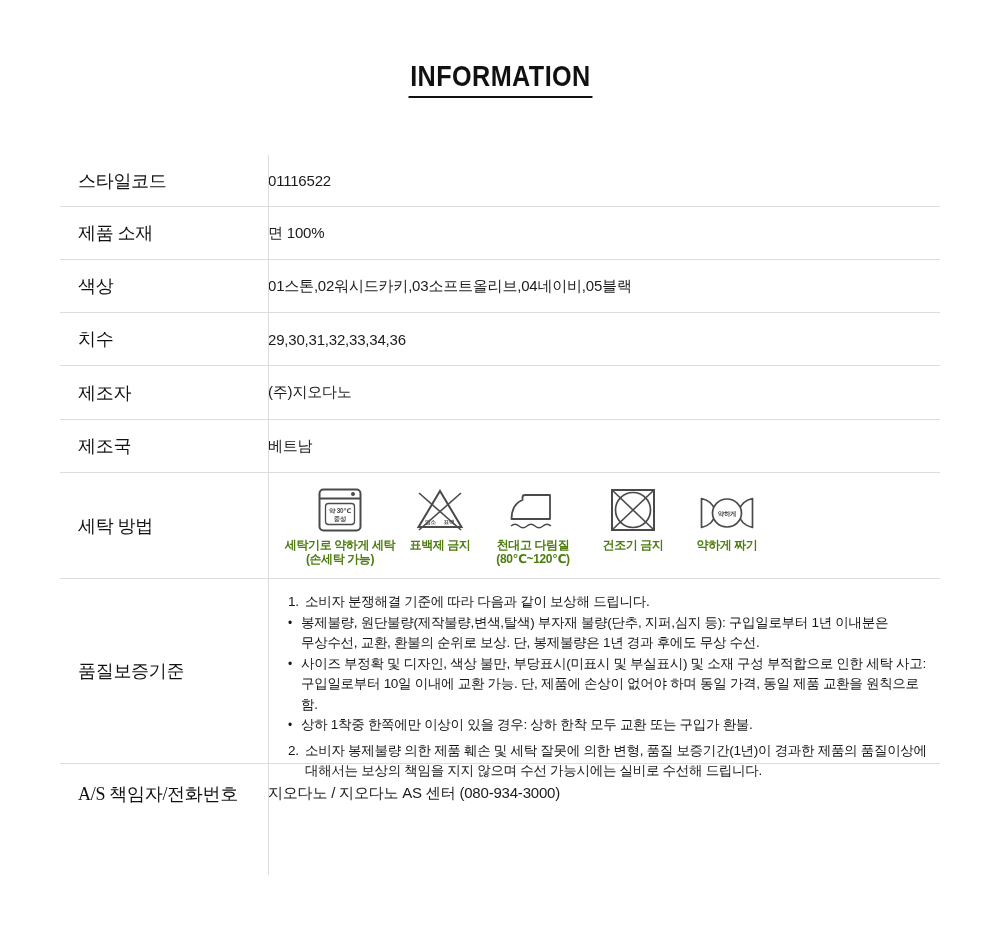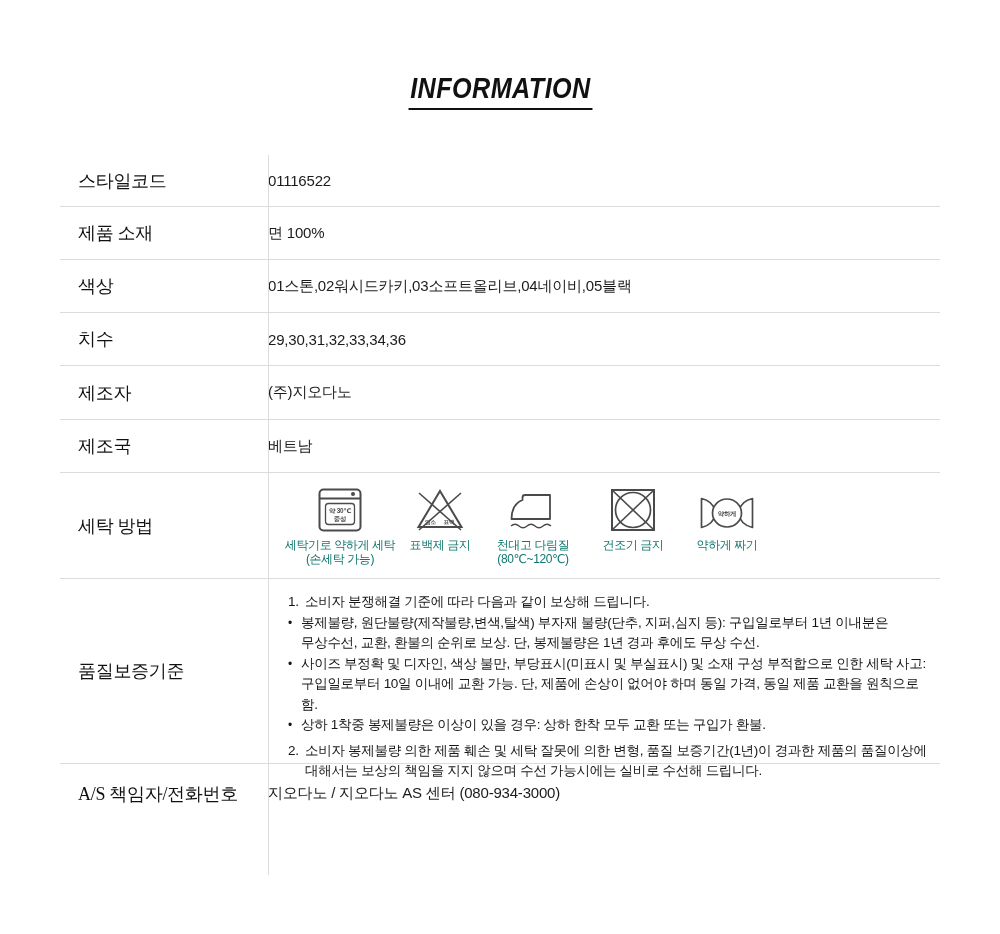--- a/index.html
+++ b/index.html
@@ -6,43 +6,43 @@
     --line:#dcdcdc;
     --text:#1a1a1a;
     --icon-stroke:#4a4a4a;
   }
   *{margin:0;padding:0;box-sizing:border-box;}
   html,body{width:1000px;height:934px;background:#ffffff;overflow:hidden;
     font-family:"Liberation Sans","DejaVu Sans",sans-serif;color:var(--text);}
   .page{position:relative;width:1000px;height:934px;background:#fff;}
 
   
-  .title-wrap{position:absolute;top:72px;left:0;width:1000px;display:flex;justify-content:center;font-style:italic;}
+  .title-wrap{position:absolute;top:60px;left:0;width:1000px;display:flex;justify-content:center;}
   .page-title{display:inline-block;font-size:30px;font-weight:700;line-height:32px;
     letter-spacing:.5px;color:#111;border-bottom:2px solid #111;padding:0 2px 4px 2px;
     transform:scaleX(.84);transform-origin:center;}
 
   
   .info-table{position:absolute;left:60px;top:155px;width:880px;height:720px;}
   .v-divider{position:absolute;left:208px;top:0;width:1px;height:720px;background:var(--line);}
   .row{display:flex;width:880px;}
   .row + .row{border-top:1px solid var(--line);}
   .r0{height:51px}.r1{height:53px}.r2{height:53px}.r3{height:53px}.r4{height:54px}
   .r5{height:53px}.r6{height:106px}.r7{height:52px}.r8{height:185px}.r9{height:60px}
   .cell{display:flex;align-items:center;}
   .cell.label{width:208px;padding-left:18px;font-size:18px;letter-spacing:-.3px;color:#111;font-family:Liberation Serif, serif;}
   .cell.value{flex:1;font-size:15px;color:#1b1b1b;letter-spacing:-.2px;}
 
   
   .care-strip{display:flex;align-items:flex-start;padding-left:16px;}
   .care-item{display:flex;flex-direction:column;align-items:center;margin-right:4px;}
   .ci-1{width:112px}.ci-2{width:80px}.ci-3{width:98px}.ci-4{width:86px}.ci-5{width:94px}
   .icon-box{height:46px;display:flex;align-items:flex-end;justify-content:center;}
-  .care-caption{margin-top:6px;font-size:12px;font-weight:400;line-height:14px;
-    text-align:center;color:#0f766e;letter-spacing:-.4px;white-space:nowrap;}
+  .care-caption{margin-top:6px;font-size:12px;font-weight:700;line-height:14px;
+    text-align:center;color:#4d7c0f;letter-spacing:-.4px;white-space:nowrap;}
   .care-caption div:empty{display:none;}
   svg text{font-family:"Liberation Sans","DejaVu Sans",sans-serif;fill:#4a4a4a;}
 
   
   .warranty{flex:1;padding:13px 10px 0 20px;font-size:13.5px;line-height:20.5px;
     letter-spacing:-.3px;color:#161616;align-self:flex-start;}
   .w-item{display:flex;}
   .w-item .pfx{flex:0 0 auto;white-space:pre;}
   .pfx-num{width:17px;}
   .pfx-dot{width:13px;font-size:12px;}
@@ -192,21 +192,21 @@
         <div class="w-item">
           <span class="pfx pfx-dot">•</span>
           <div class="w-lines">
               <div>사이즈 부정확 및 디자인, 색상 불만, 부당표시(미표시 및 부실표시) 및 소재 구성 부적합으로 인한 세탁 사고:</div>
               <div>구입일로부터 10일 이내에 교환 가능. 단, 제품에 손상이 없어야 하며 동일 가격, 동일 제품 교환을 원칙으로 함.</div>
             </div>
         </div>
         <div class="w-item">
           <span class="pfx pfx-dot">•</span>
           <div class="w-lines">
-              <div>상하 1착중 봉제불량은 이상이 있을 경우: 상하 한착 모두 교환 또는 구입가 환불.</div>
+              <div>상하 1착중 한쪽에만 이상이 있을 경우: 상하 한착 모두 교환 또는 구입가 환불.</div>
             </div>
         </div>
         <div class="w-item gap-top">
           <span class="pfx pfx-num">2.</span>
           <div class="w-lines">
               <div>소비자 봉제불량 의한 제품 훼손 및 세탁 잘못에 의한 변형, 품질 보증기간(1년)이 경과한 제품의 품질이상에</div>
               <div>대해서는 보상의 책임을 지지 않으며 수선 가능시에는 실비로 수선해 드립니다.</div>
             </div>
         </div>
       </div>

